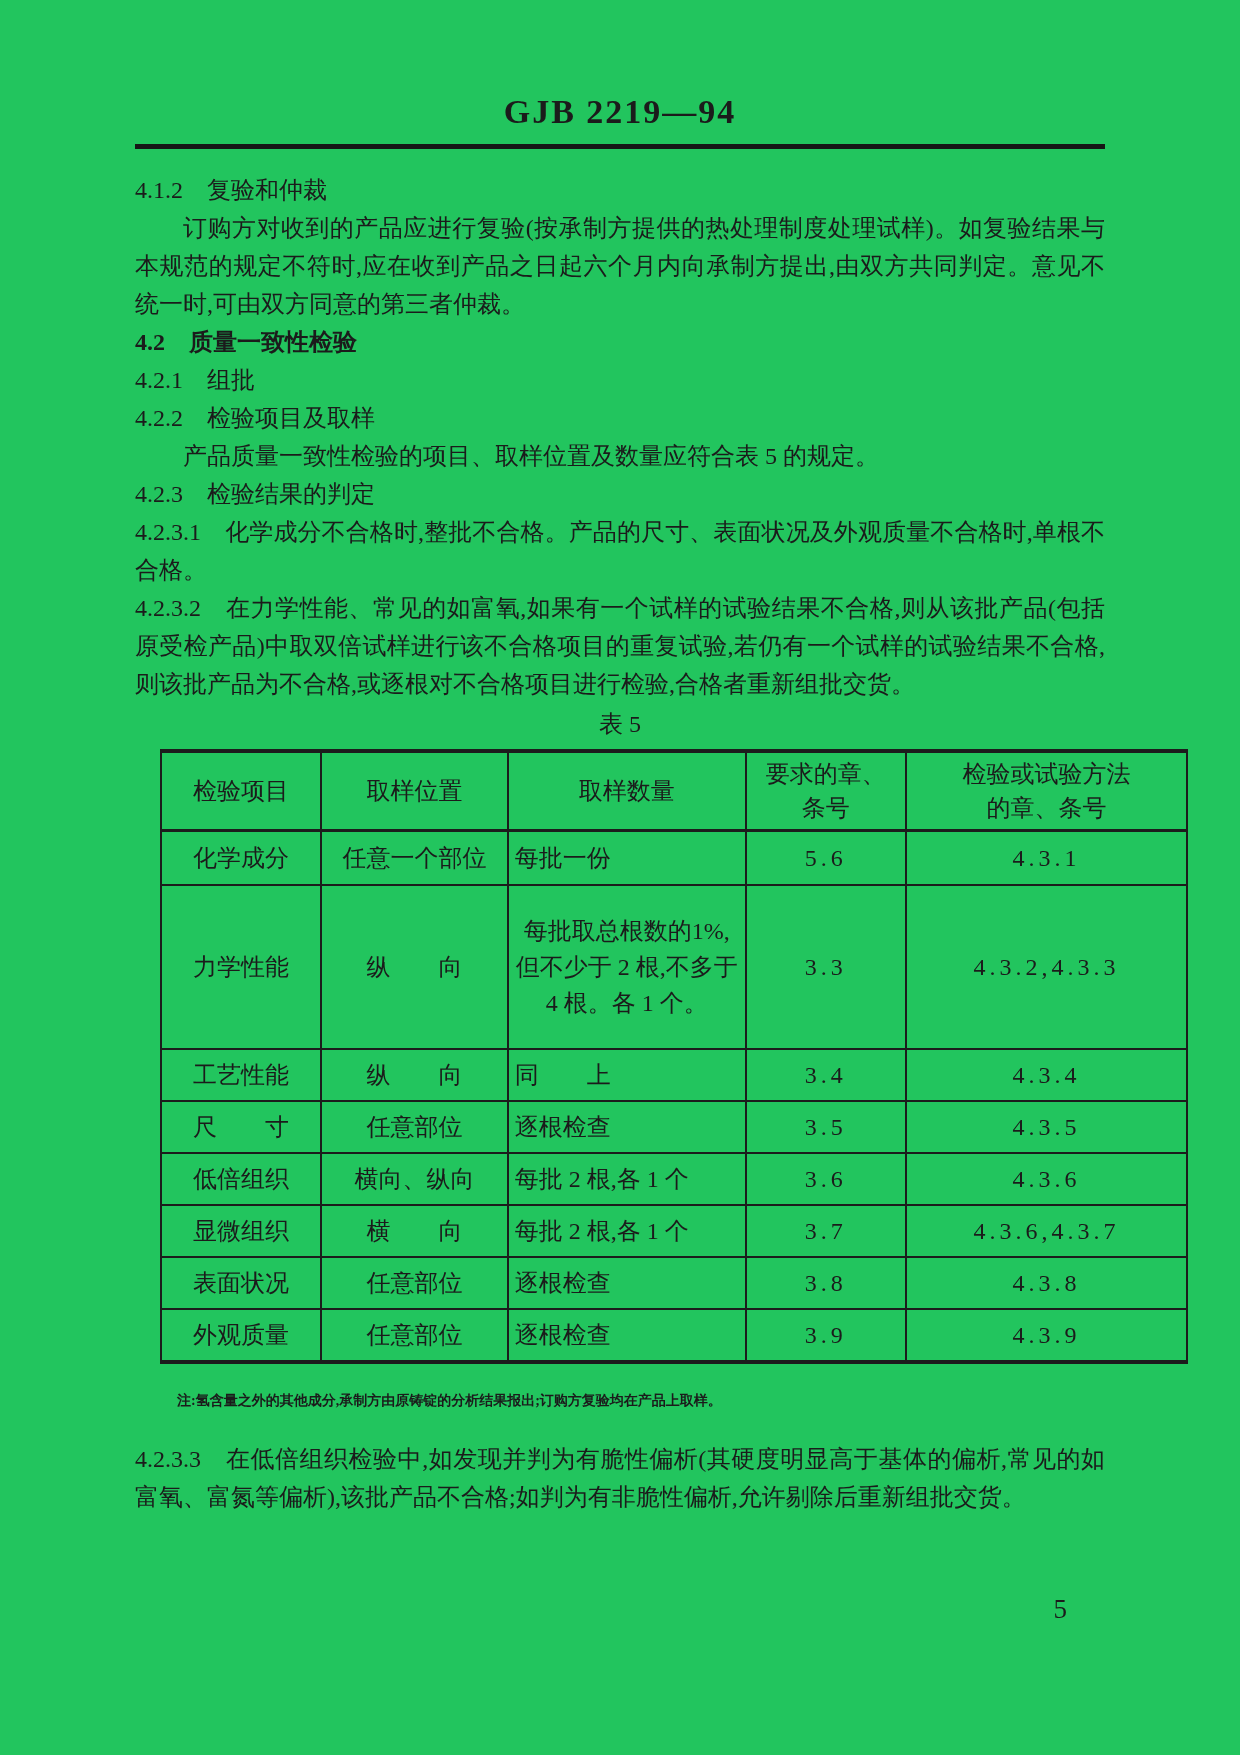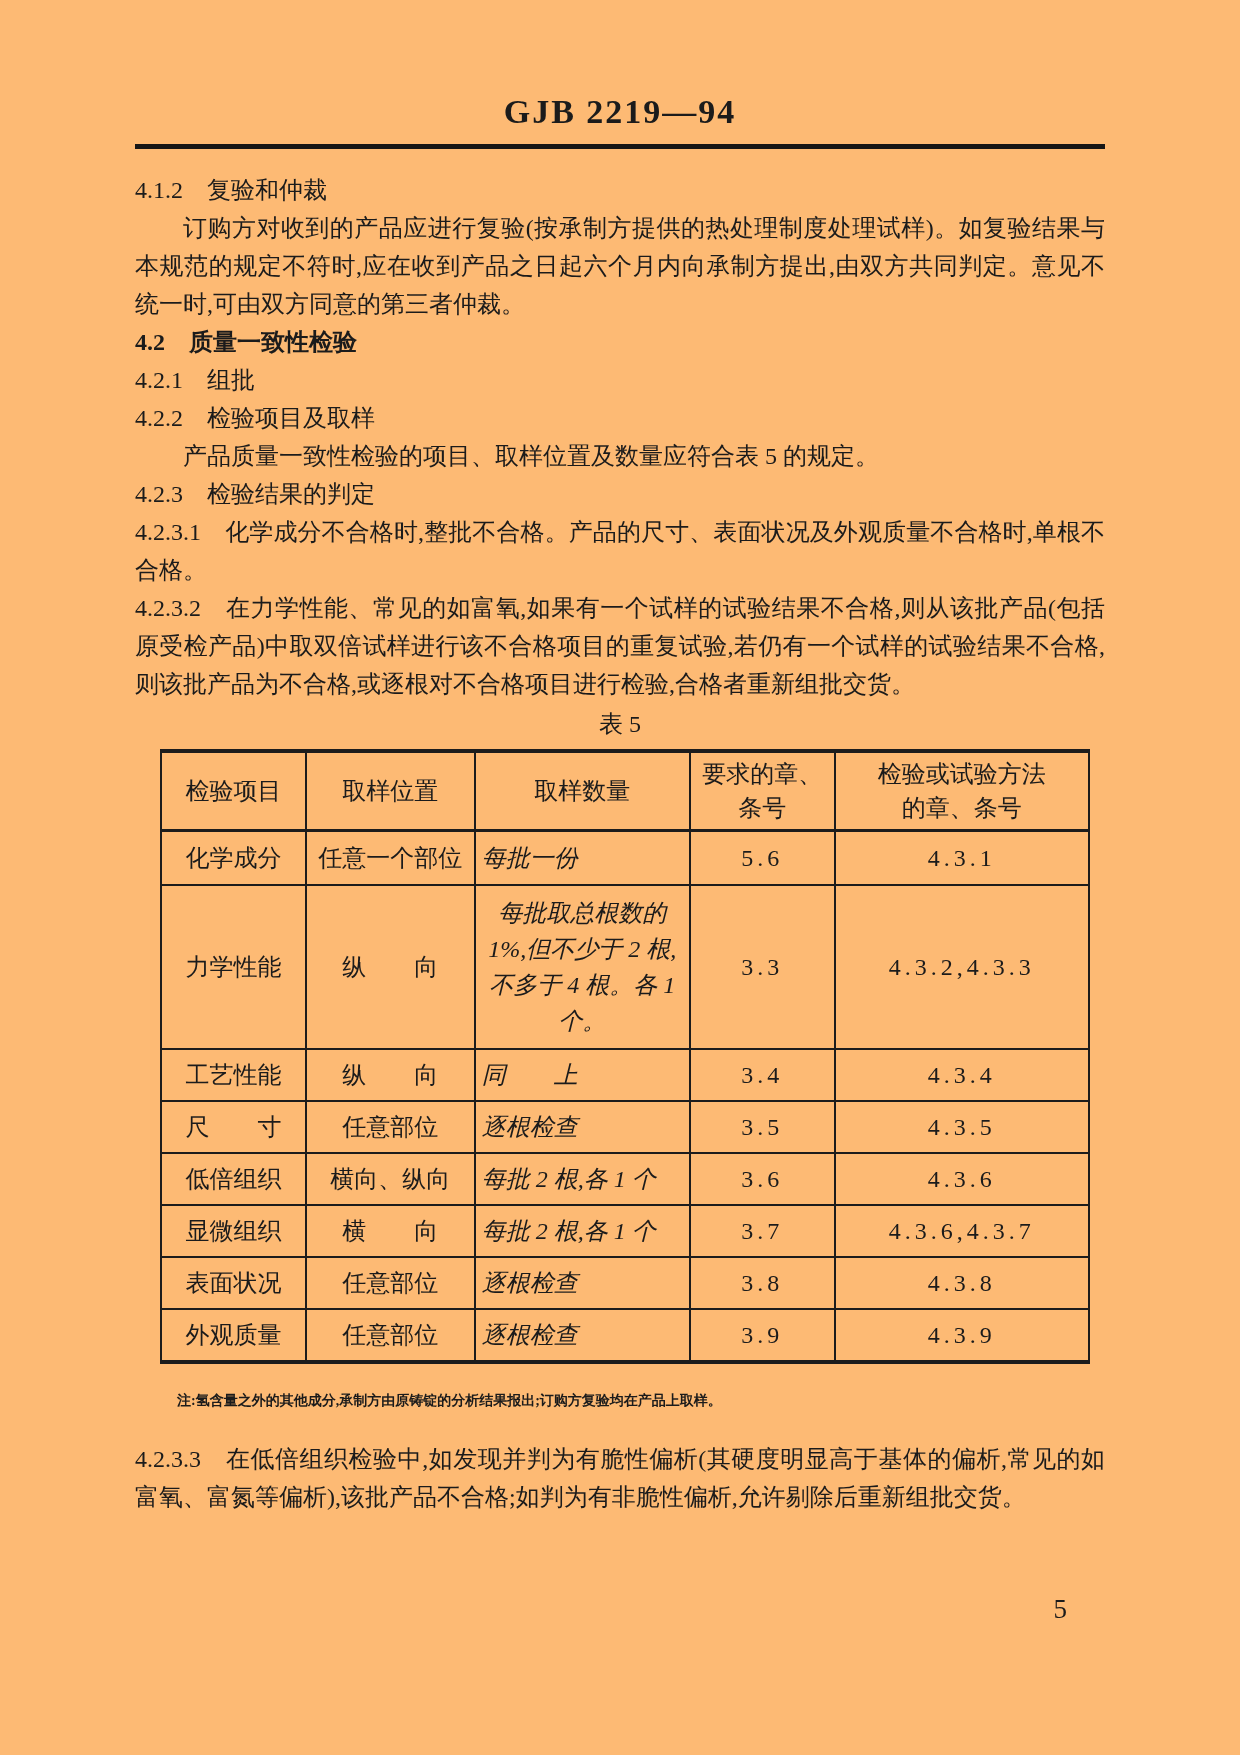--- a/index.html
+++ b/index.html
@@ -8,21 +8,21 @@
     background: #ffffff;
     font-family: "Liberation Serif", "DejaVu Serif", serif;
     color: #1b1b1b;
   }
   .page {
     position: relative;
     width: 1240px;
     height: 1755px;
     box-sizing: border-box;
     padding: 92px 135px 11px 135px;
-    background: #fdba74;
+    background: #22c55e;
     overflow: hidden;
   }
   .std-no {
     text-align: center;
     font-size: 34px;
     font-weight: bold;
     letter-spacing: 2px;
     line-height: 40px;
   }
   .rule {
@@ -41,21 +41,21 @@
   .para { text-align: justify; }
   .para.indent { text-indent: 2em; }
   .caption {
     margin-top: 2px;
     text-align: center;
     font-size: 24px;
     line-height: 38px;
   }
   table.t5 {
     margin: 6px 0 0 25px;
-    width: 930px;
+    width: 1028px;
     table-layout: fixed;
     border-collapse: collapse;
     border: 2px solid #1c1c1c;
     border-top-width: 4px;
     border-bottom-width: 4px;
     font-size: 24px;
   }
   table.t5 th, table.t5 td {
     border: 2px solid #1c1c1c;
     padding: 2px 6px;
@@ -68,21 +68,21 @@
     line-height: 34px;
     white-space: pre-line;
     border-bottom-width: 3px;
   }
   col.c1 { width: 15.6%; }
   col.c2 { width: 18.2%; }
   col.c3 { width: 23.2%; }
   col.c4 { width: 15.6%; }
   col.c5 { width: 27.4%; }
   td.cc { text-align: center; }
-  td.cl { text-align: left; padding-left: 13px; line-height: 36px; font-style: italic; }
+  td.cl { text-align: left; padding-left: 13px; line-height: 36px; }
   td.num { text-align: center; letter-spacing: 4px; }
   tr.r-normal td { height: 46px; }
   tr.r-first td { height: 48px; }
   tr.r-tall td { height: 158px; text-align: center; }
   .note {
     margin: 24px 0 0 42px;
     font-size: 14px;
     font-weight: bold;
     line-height: 26px;
   }

